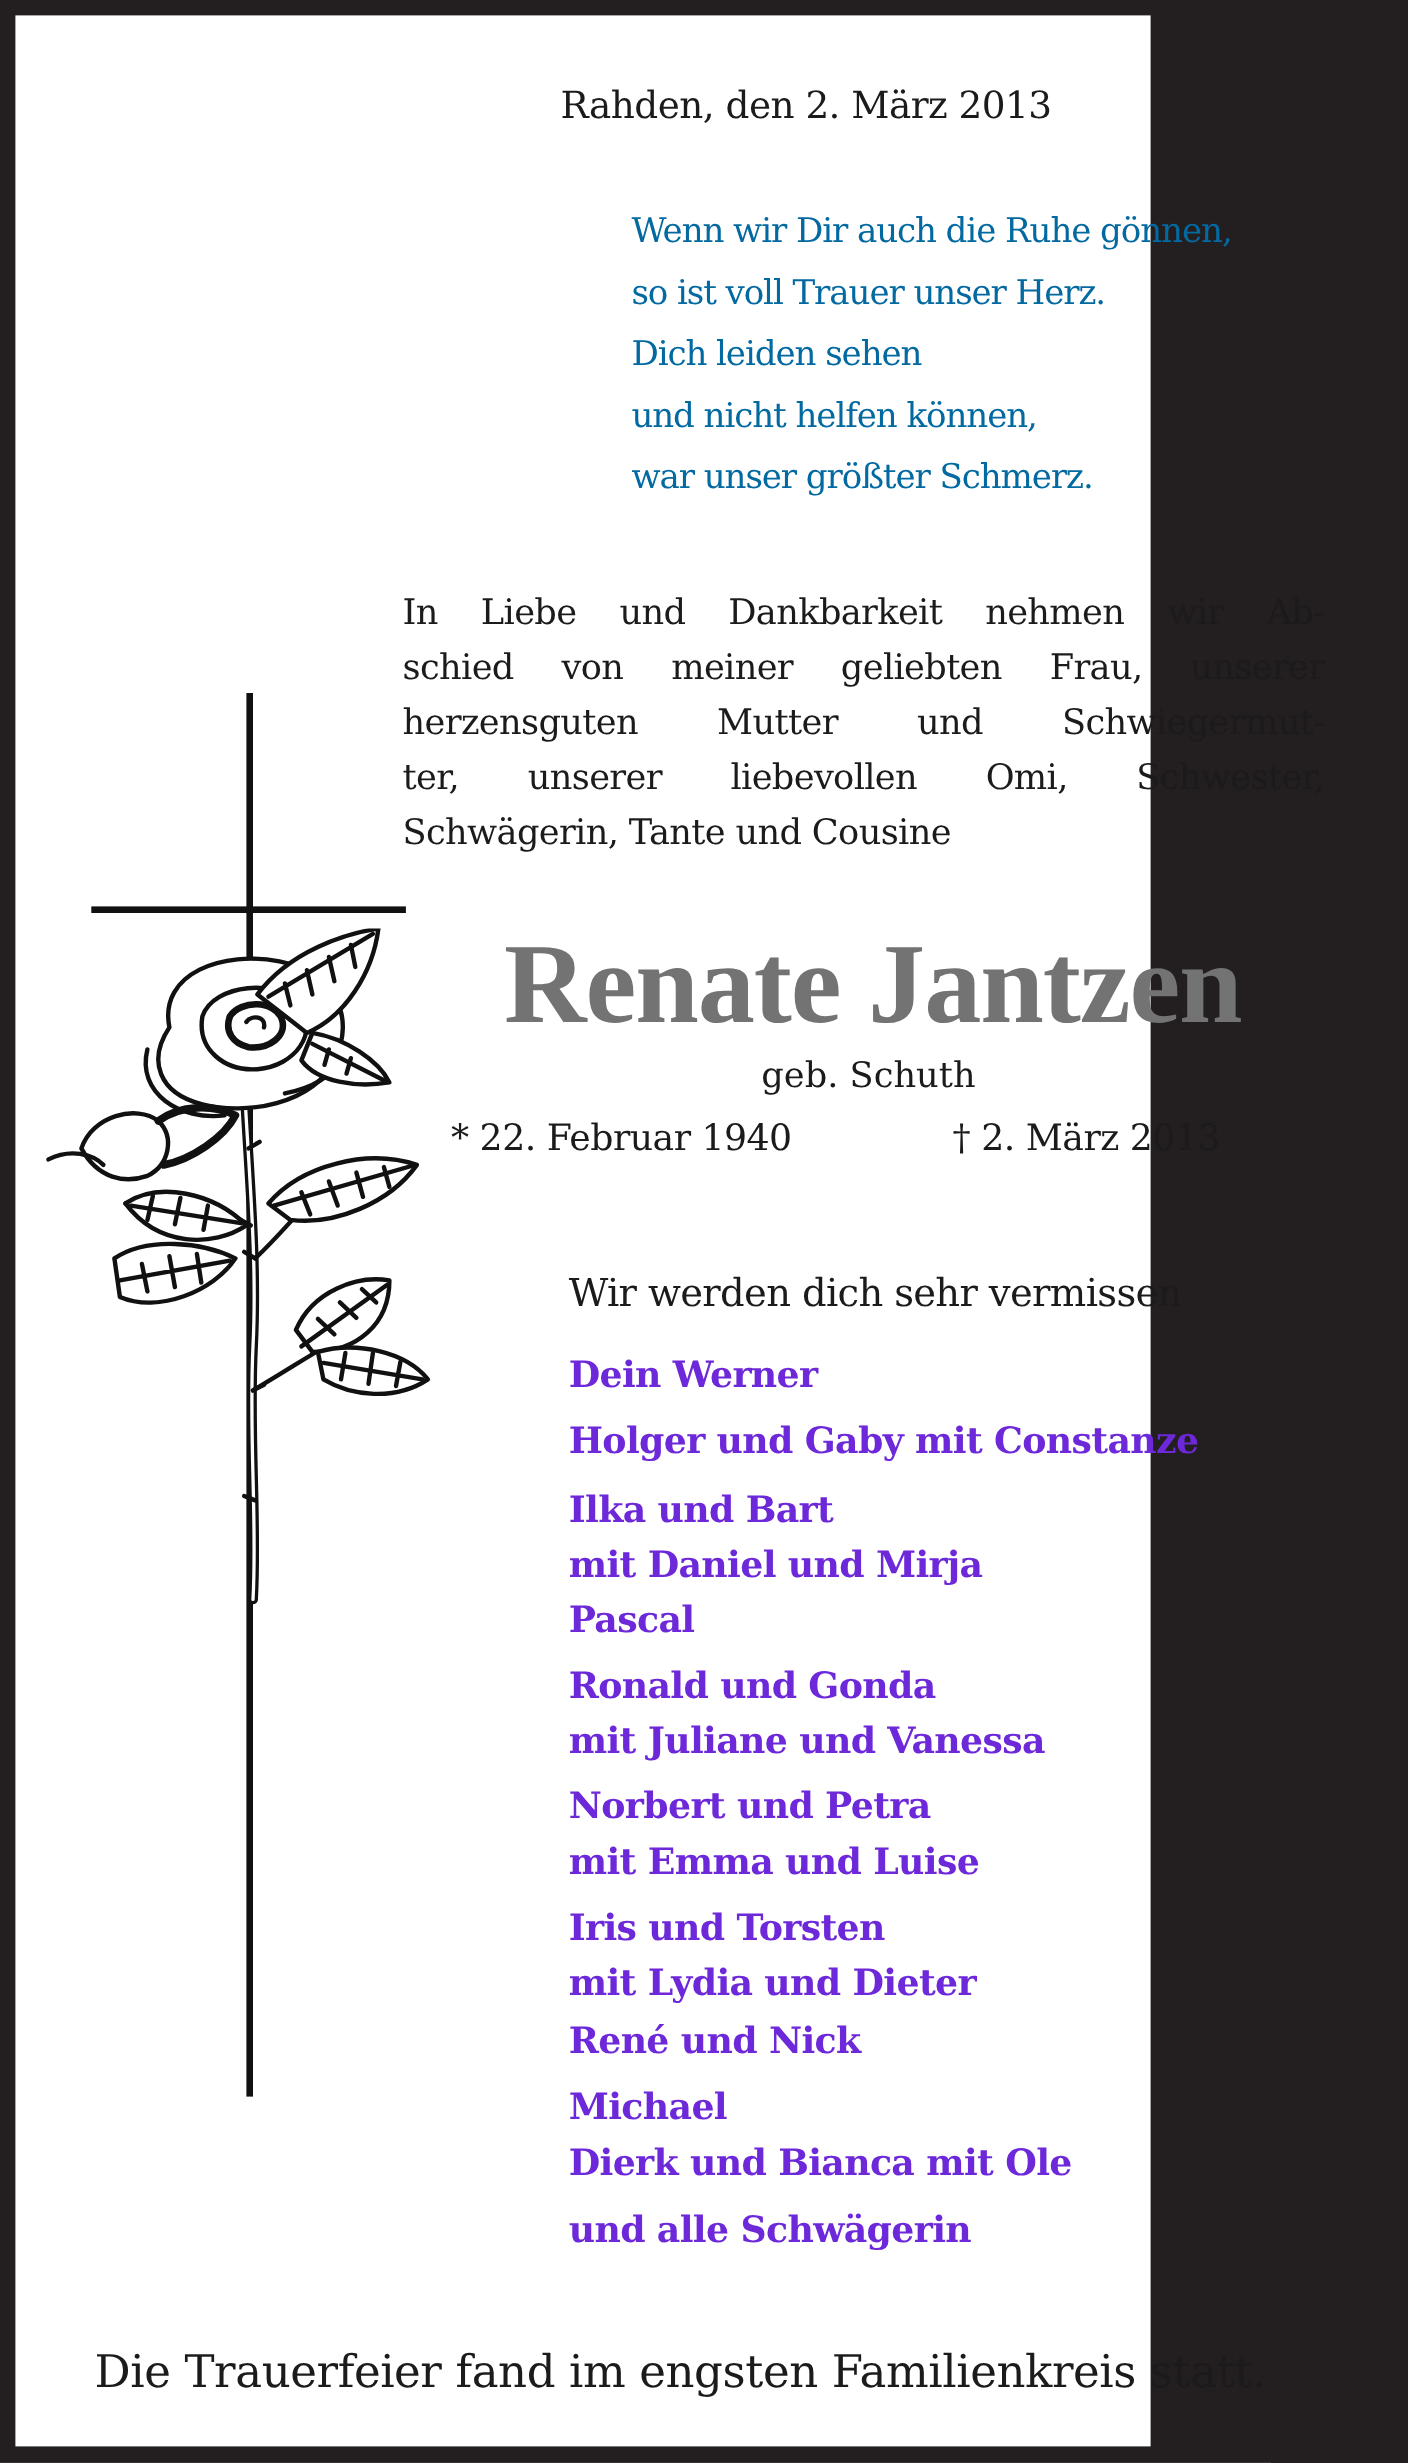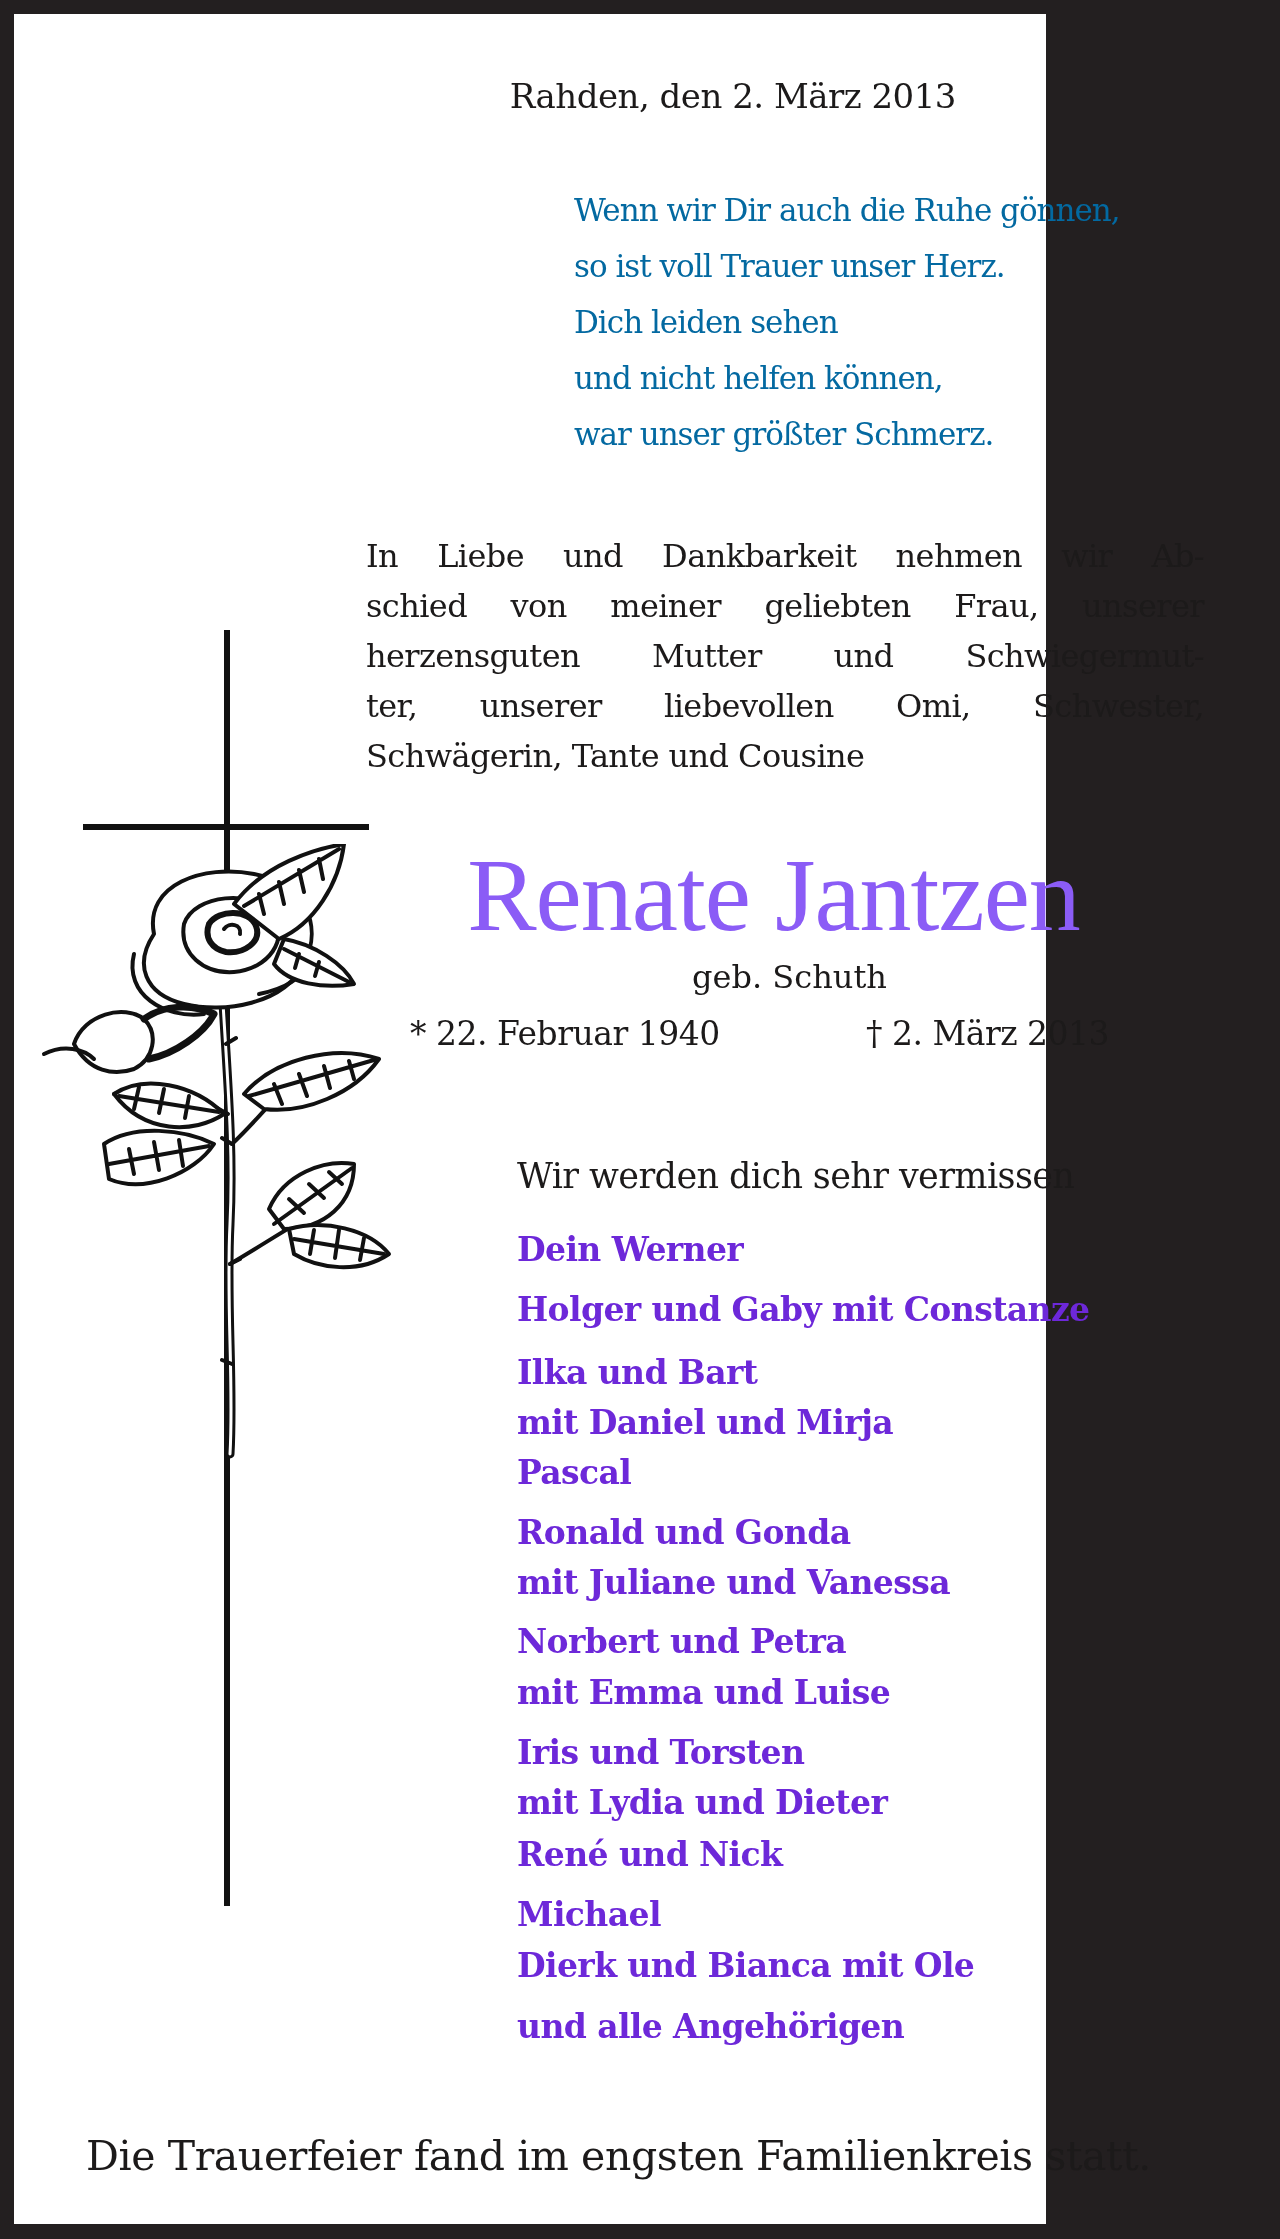--- a/index.html
+++ b/index.html
@@ -5,21 +5,21 @@
   html, body { margin:0; padding:0; }
   body { width:1280px; height:2239px; background:#231f20; position:relative; overflow:hidden; font-family:"DejaVu Serif", serif; color:#1c1a1a; }
   .paper { position:absolute; left:14px; top:14px; width:1032px; height:2210px; background:#ffffff; }
   .abs { position:absolute; white-space:nowrap; }
   .date { right:90px; top:62px; font-size:34px; letter-spacing:-0.5px; }
   .poem { left:560px; top:168px; font-family:"DejaVu Serif", serif; font-size:31px; line-height:56px; color:#0369a1; letter-spacing:-1px; }
   .poem div { white-space:nowrap; }
   .intro { left:352px; top:517px; width:838px; font-size:32px; line-height:50px; text-align:justify; letter-spacing:-0.6px; }
   .intro div { white-space:nowrap; }
   .intro .just { text-align:justify; text-align-last:justify; }
-  .name { left:372px; top:826px; width:775px; text-align:center; font-family:"Liberation Serif", serif; font-weight:normal; font-size:104px; line-height:110px; letter-spacing:-1px; color:#8b5cf6; }
+  .name { left:392px; top:826px; width:775px; text-align:center; font-family:"Liberation Serif", serif; font-weight:bold; font-size:104px; line-height:110px; letter-spacing:-1px; color:#737373; }
   .maiden { left:388px; top:944px; width:775px; text-align:center; font-size:32px; }
   .dates-born { left:396px; top:1000px; font-size:33px; letter-spacing:-0.5px; }
   .dates-died { left:852px; top:1000px; font-size:33px; letter-spacing:-0.5px; }
   .miss { left:503px; top:1142px; font-size:35px; letter-spacing:-0.6px; }
   .fam { left:503px; font-size:33px; font-weight:bold; letter-spacing:-0.6px; color:#6d28d9; }
   .footer { left:72px; top:2118px; font-size:41px; letter-spacing:-0.4px; }
   .cross-v { position:absolute; left:210px; top:616px; width:6px; height:1276px; background:#111; }
   .cross-h { position:absolute; left:69px; top:810px; width:286px; height:6px; background:#111; }
   .rose { position:absolute; left:20px; top:830px; width:370px; height:650px; }
 </style>
@@ -102,16 +102,16 @@
   <div class="abs fam" style="top:1439px">Pascal</div>
   <div class="abs fam" style="top:1499px">Ronald und Gonda</div>
   <div class="abs fam" style="top:1549px">mit Juliane und Vanessa</div>
   <div class="abs fam" style="top:1608px">Norbert und Petra</div>
   <div class="abs fam" style="top:1659px">mit Emma und Luise</div>
   <div class="abs fam" style="top:1719px">Iris und Torsten</div>
   <div class="abs fam" style="top:1769px">mit Lydia und Dieter</div>
   <div class="abs fam" style="top:1821px">René und Nick</div>
   <div class="abs fam" style="top:1881px">Michael</div>
   <div class="abs fam" style="top:1932px">Dierk und Bianca mit Ole</div>
-  <div class="abs fam" style="top:1993px">und alle Angehörigen</div>
+  <div class="abs fam" style="top:1993px">und alle Schwägerin</div>
 
   <div class="abs footer">Die Trauerfeier fand im engsten Familienkreis statt.</div>
 </div>
 
 </body></html>

